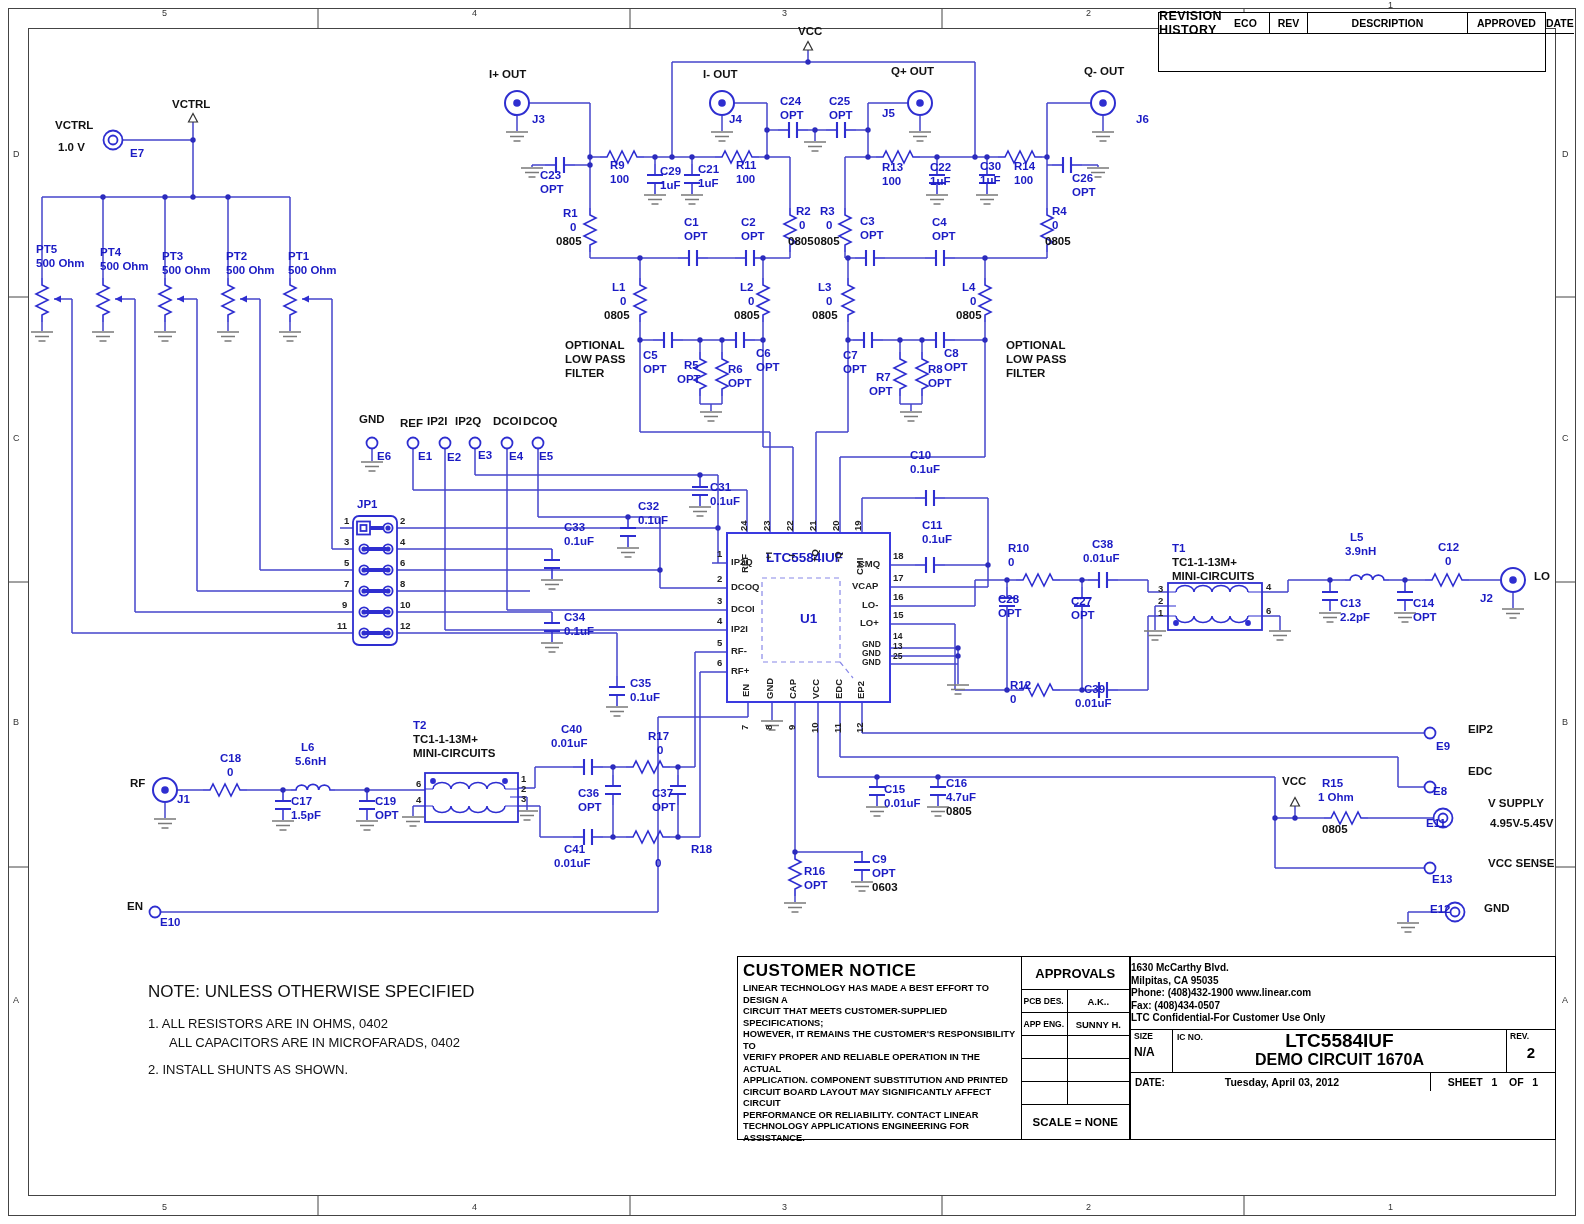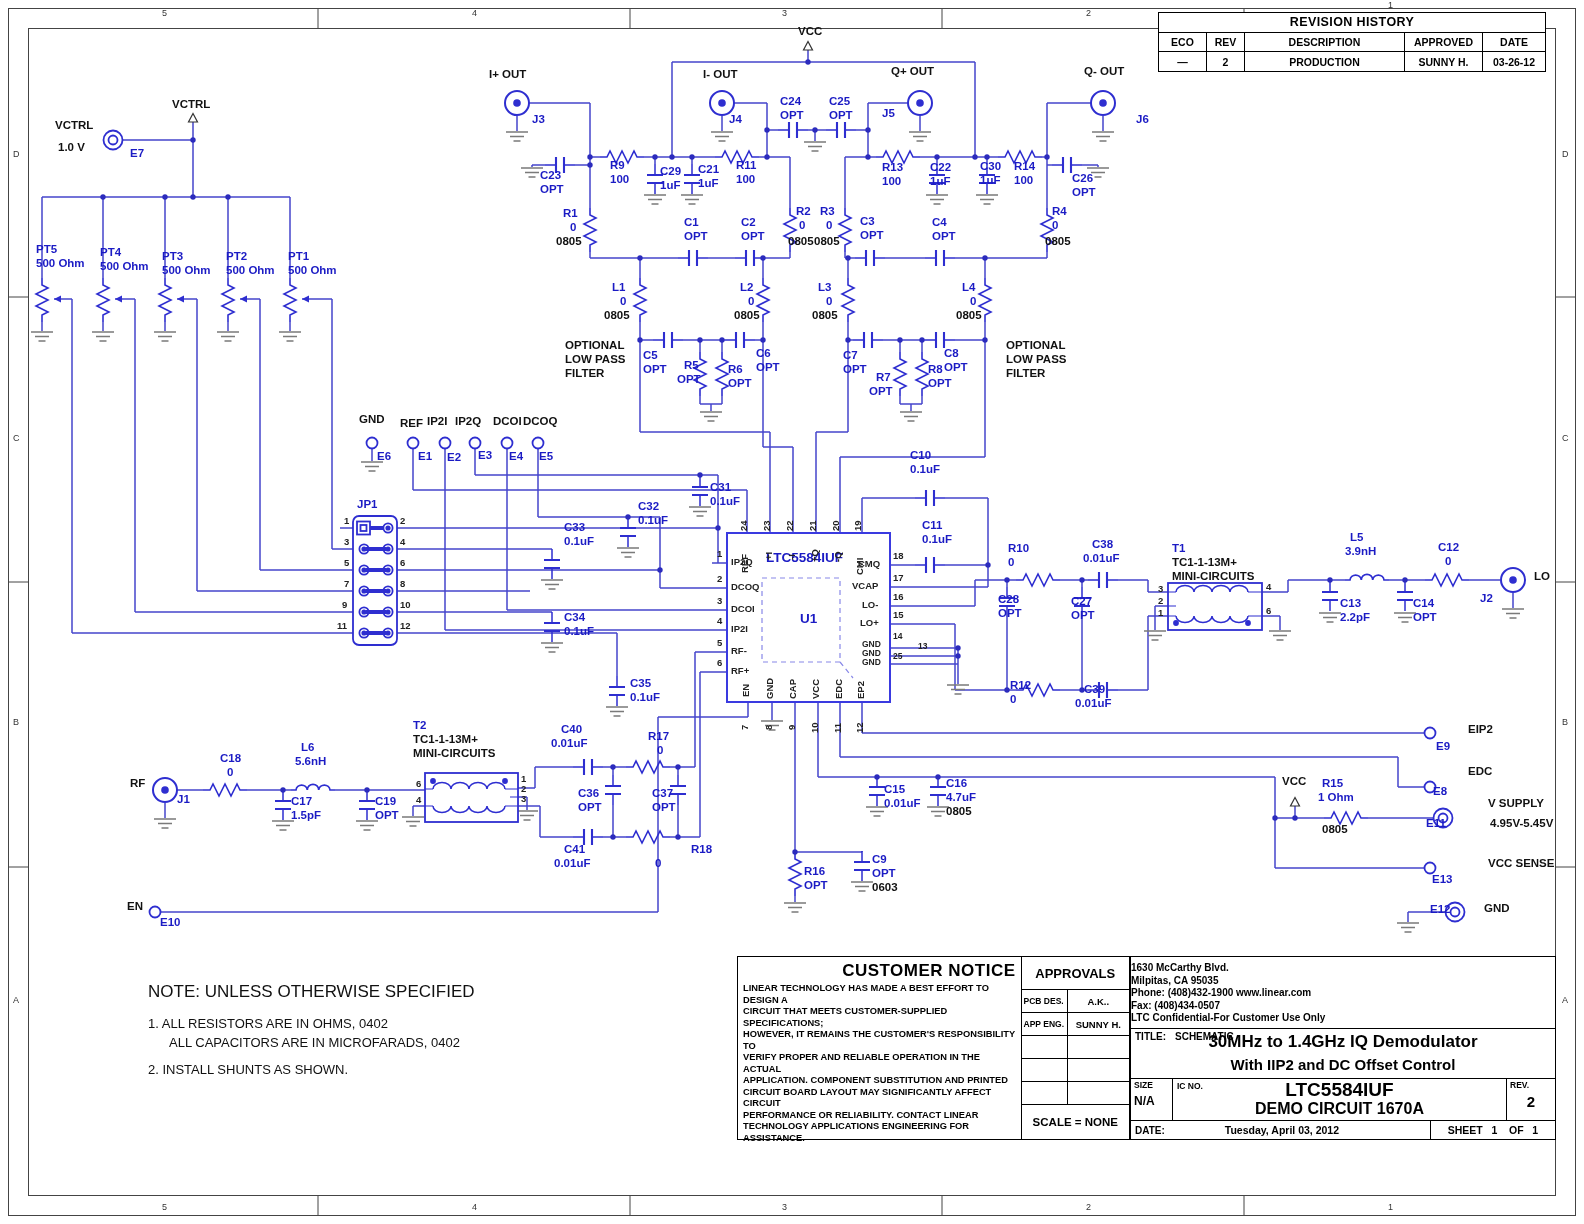--- a/index.html
+++ b/index.html
@@ -20,21 +20,21 @@
   .lb-rk{color:#222;font-weight:700;font-size:9.5px;transform-origin:0 0;transform:rotate(-90deg);}
   
   .notes{position:absolute;left:148px;top:982px;color:#111;}
   .notes .t{font-size:17px;margin-bottom:14px;}
   .notes .i{font-size:13px;margin-bottom:4px;}
   .notes .i2{font-size:13px;margin-left:21px;margin-bottom:12px;}
   
   .notice{position:absolute;left:737px;top:956px;width:393px;height:184px;border:1.5px solid #000;box-sizing:border-box;display:flex;}
   .notice-left{width:285px;border-right:1.5px solid #000;box-sizing:border-box;display:flex;flex-direction:column;}
   .notice-body{flex:1;padding:2px 5px;}
-  .notice-title{font-size:17px;font-weight:700;text-align:right;letter-spacing:.5px;margin:2px 0 2px 0;}
+  .notice-title{font-size:17px;font-weight:700;text-align:left;letter-spacing:.5px;margin:2px 0 2px 0;}
   .notice-line{font-size:9.3px;font-weight:700;line-height:1.24;}
   .notice-prop{border-top:1.5px solid #000;padding:3px 5px;}
   .apr{width:108px;display:flex;flex-direction:column;box-sizing:border-box;}
   .apr-title{height:32px;border-bottom:1.5px solid #000;font-size:13px;font-weight:700;display:flex;align-items:center;justify-content:center;}
   .apr-row{height:22px;border-bottom:1.5px solid #000;display:flex;}
   .apr-row .l{width:46px;border-right:1.5px solid #000;font-size:8.5px;font-weight:700;display:flex;align-items:center;padding-left:2px;box-sizing:border-box;}
   .apr-row .v{flex:1;font-size:9.5px;font-weight:700;display:flex;align-items:center;justify-content:center;}
   .apr-scale{flex:1;display:flex;align-items:center;justify-content:center;font-size:11.5px;font-weight:700;}
   
   .tb{position:absolute;left:1130px;top:956px;width:426px;height:184px;border:1.5px solid #000;box-sizing:border-box;display:flex;flex-direction:column;}
@@ -59,21 +59,21 @@
   .tb-ic .p2{position:absolute;left:0;right:0;top:21px;text-align:center;font-size:16px;font-weight:700;}
   .tb-rev{width:48px;padding:1px 3px;box-sizing:border-box;text-align:center;}
   .tb-rev .rl{font-size:8.5px;font-weight:700;text-align:left;}
   .tb-rev .rv{font-size:15px;font-weight:700;margin-top:3px;}
   .tb-row4{height:18px;display:flex;}
   .tb-date{flex:1;display:flex;align-items:center;border-right:1.5px solid #000;}
   .tb-date .dl{font-size:10px;font-weight:700;padding-left:4px;}
   .tb-date .dv{font-size:10.5px;font-weight:700;margin-left:60px;}
   .tb-sheet{width:124px;display:flex;align-items:center;justify-content:center;font-size:10.5px;font-weight:700;white-space:pre;}
   
-  .rev{position:absolute;left:1158px;top:12px;width:388px;height:60px;border:1.5px solid #000;box-sizing:border-box;background:#fff;display:flex;flex-direction:column;}
+  .rev{position:absolute;left:1158px;top:12px;width:388px;height:60px;border:1.5px solid #000;box-sizing:border-box;background:#fff;display:flex;flex-direction:row;}
   .rev-title{height:20px;border-bottom:1.5px solid #000;display:flex;align-items:center;justify-content:center;font-size:12.5px;font-weight:700;letter-spacing:.4px;}
   .rev-row{height:20px;display:flex;}
   .rev-row.hd{border-bottom:1.5px solid #000;}
   .rev-c{border-right:1.5px solid #000;display:flex;align-items:center;justify-content:center;font-size:10.5px;font-weight:700;box-sizing:border-box;}
   .rev-c:last-child{border-right:none;}
   .c-eco{width:48px;} .c-rev{width:38px;} .c-desc{width:160px;} .c-app{width:78px;} .c-date{flex:1;}
 </style>
 </head>
 <body>
 
@@ -619,21 +619,21 @@
     <div class="lb lb-ks" style="left: 717px; top: 574px;">2</div>
     <div class="lb lb-ks" style="left: 717px; top: 596px;">3</div>
     <div class="lb lb-ks" style="left: 717px; top: 616px;">4</div>
     <div class="lb lb-ks" style="left: 717px; top: 638px;">5</div>
     <div class="lb lb-ks" style="left: 717px; top: 658px;">6</div>
     <div class="lb lb-ks" style="left: 893px; top: 551px;">18</div>
     <div class="lb lb-ks" style="left: 893px; top: 573px;">17</div>
     <div class="lb lb-ks" style="left: 893px; top: 592px;">16</div>
     <div class="lb lb-ks" style="left: 893px; top: 610px;">15</div>
     <div class="lb lb-kt" style="left: 893px; top: 632px;">14</div>
-    <div class="lb lb-kt" style="left: 918px; top: 642px; text-align: center;">13</div>
+    <div class="lb lb-kt" style="left: 893px; top: 642px; text-align: center;">13</div>
     <div class="lb lb-kt" style="left: 893px; top: 652px;">25</div>
     <div class="lb lb-rk" style="left: 740px; top: 573px;">REF</div>
     <div class="lb lb-rk" style="left: 764px; top: 560px;">+I</div>
     <div class="lb lb-rk" style="left: 787px; top: 560px;">-I</div>
     <div class="lb lb-rk" style="left: 810px; top: 562px;">+Q</div>
     <div class="lb lb-rk" style="left: 833px; top: 562px;">-Q</div>
     <div class="lb lb-rk" style="left: 855px; top: 575px;">CMI</div>
     <div class="lb lb-rk" style="left: 739px; top: 531px;">24</div>
     <div class="lb lb-rk" style="left: 762px; top: 531px;">23</div>
     <div class="lb lb-rk" style="left: 785px; top: 531px;">22</div>
@@ -813,26 +813,20 @@
 <div class="tb">
   <div class="tb-row1">
     <div class="tb-addr">
       <div>1630 McCarthy Blvd.</div>
       <div>Milpitas, CA 95035</div>
       <div>Phone: (408)432-1900   www.linear.com</div>
       <div>Fax: (408)434-0507</div>
       <div>LTC Confidential-For Customer Use Only</div>
     </div>
   </div>
-  <div class="tb-row2">
-    <span class="tb-ttl-lab">TITLE:</span>
-    <span class="tb-ttl-typ">SCHEMATIC</span>
-    <div class="tb-t1">30MHz to 1.4GHz IQ Demodulator</div>
-    <div class="tb-t2">With IIP2 and DC Offset Control</div>
-  </div>
   <div class="tb-row3">
     <div class="tb-size">
       <div class="sl">SIZE</div>
       <div class="sv">N/A</div>
     </div>
     <div class="tb-ic">
       <span class="il">IC NO.</span>
       <div class="p1">LTC5584IUF</div>
       <div class="p2">DEMO CIRCUIT 1670A</div>
     </div>

